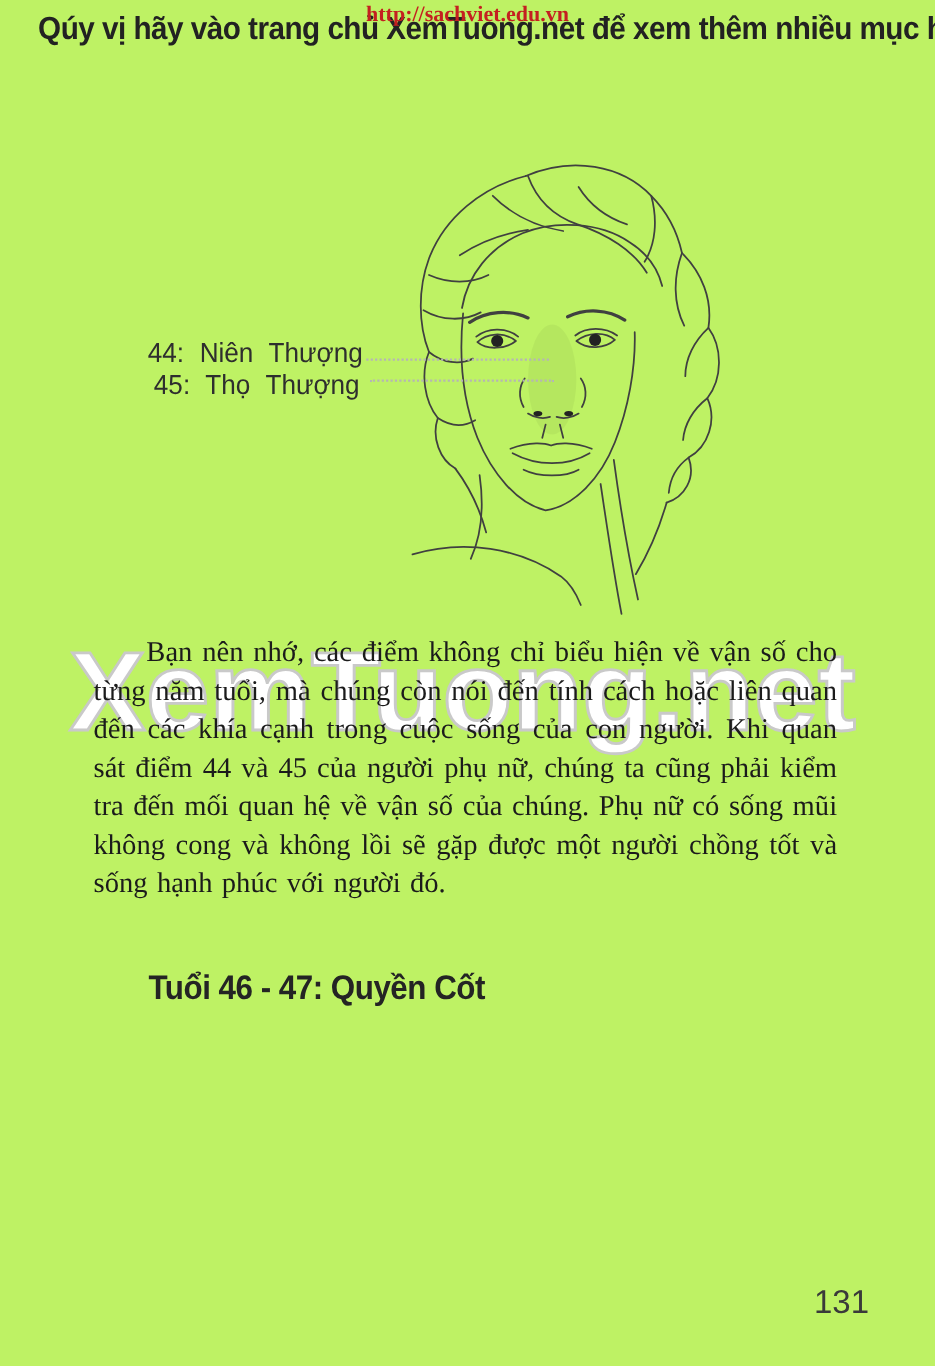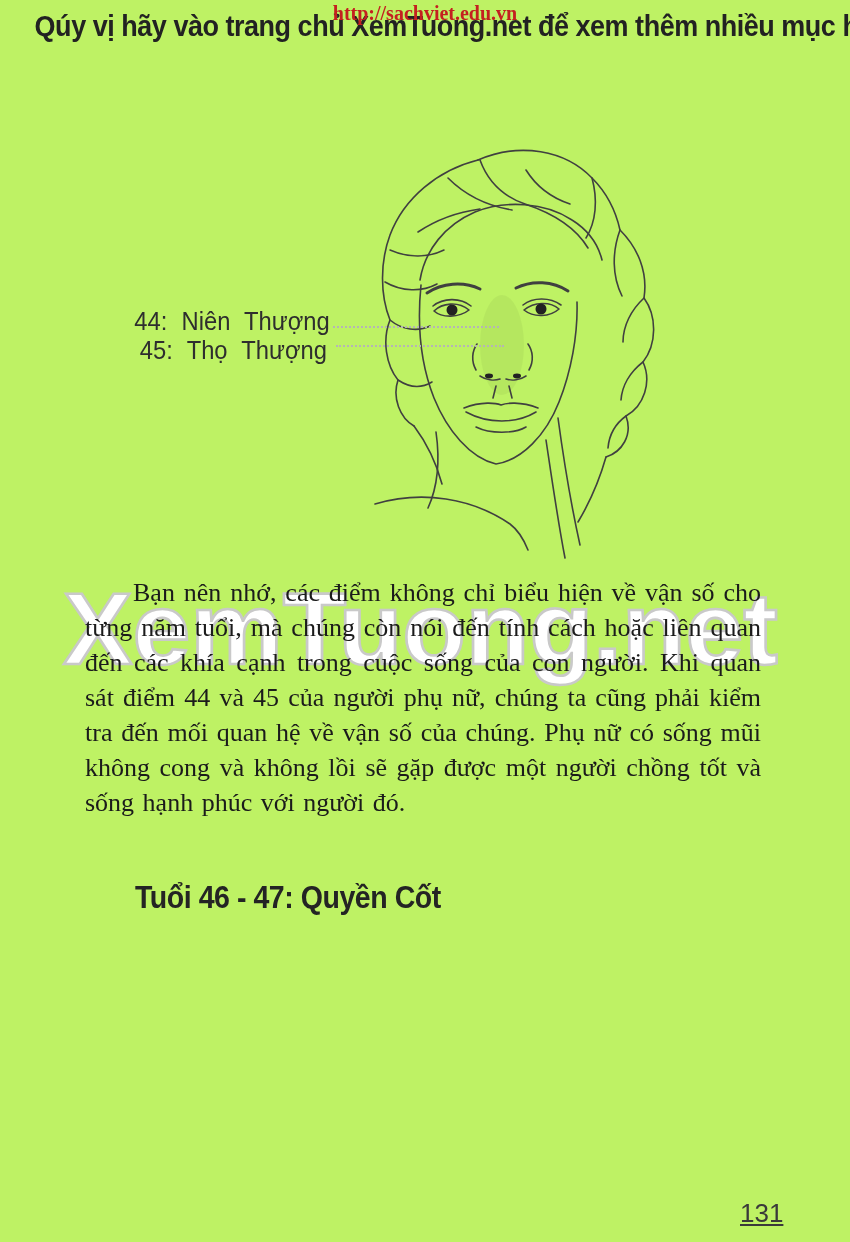--- a/index.html
+++ b/index.html
@@ -71,23 +71,23 @@
   .section-heading {
     position: absolute; left: 135px; top: 880px;
     font-family: "Liberation Sans", sans-serif;
     font-weight: 700; font-size: 31px; letter-spacing: -0.5px;
     color: #242424;
     white-space: nowrap;
     transform: scaleX(0.92); transform-origin: left center;
   }
 
   .page-number {
-    position: absolute; left: 740px; top: 1198px;
+    position: absolute; left: 740px; top: 1168px;
     font-family: "Liberation Sans", sans-serif;
-    font-size: 26px; color: #3a3a3a; text-decoration: underline;
+    font-size: 30px; color: #3a3a3a;
   }
 
   .face-lines { fill: none; stroke: #404040; stroke-width: 1.6; stroke-linecap: round; stroke-linejoin: round; }
 </style>
 </head>
 <body>
 
 <div class="page">
 
   <div class="url-overlay" style="color:#c42020;">

